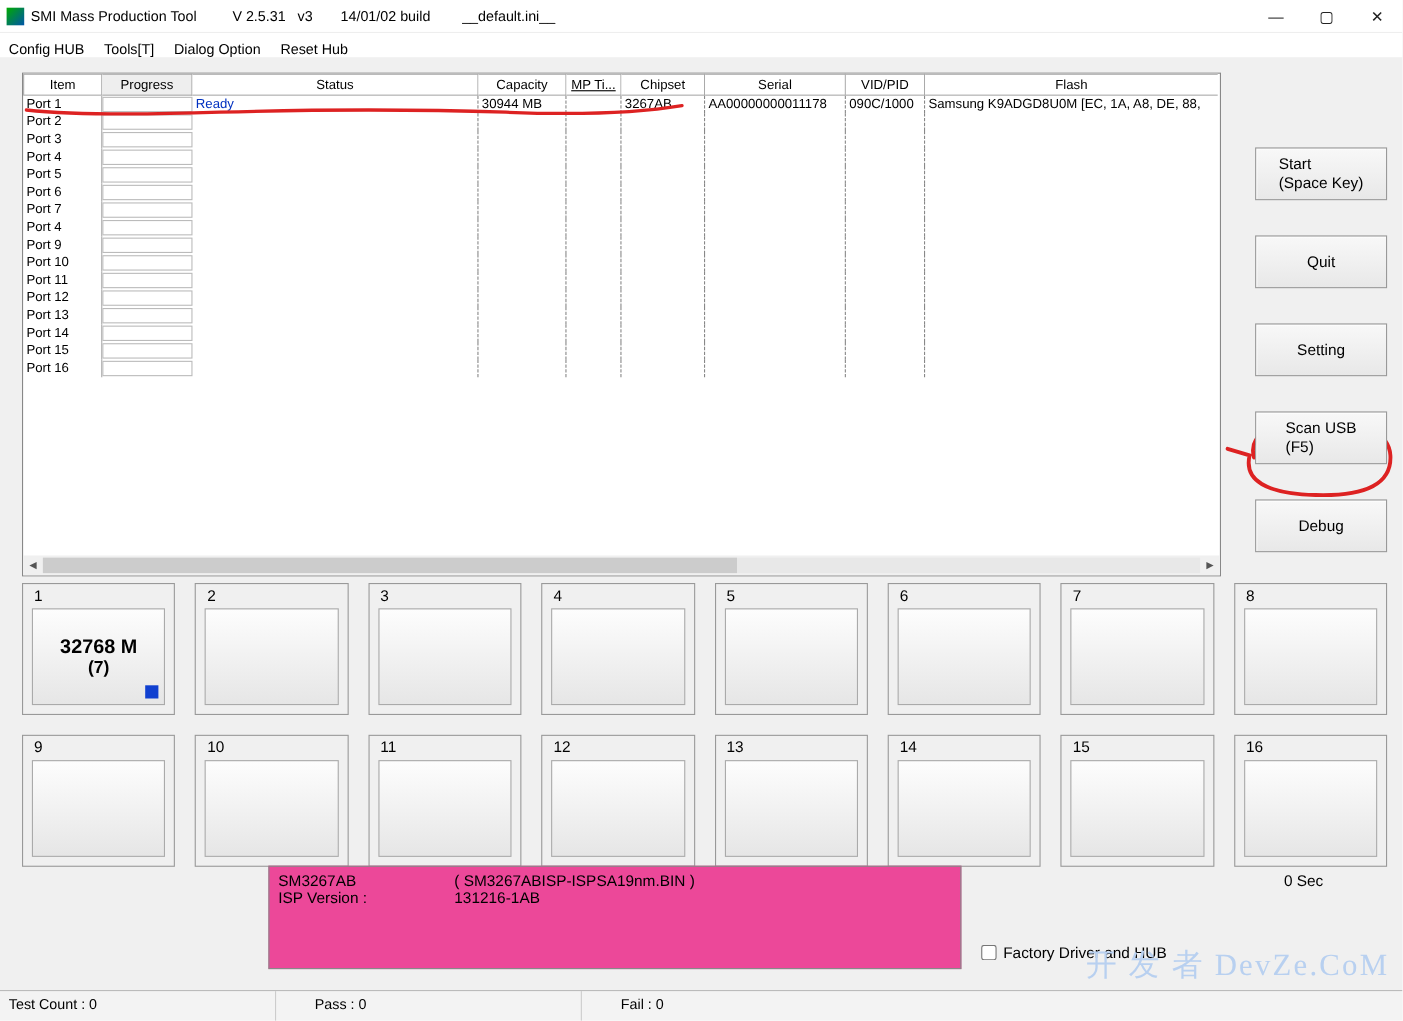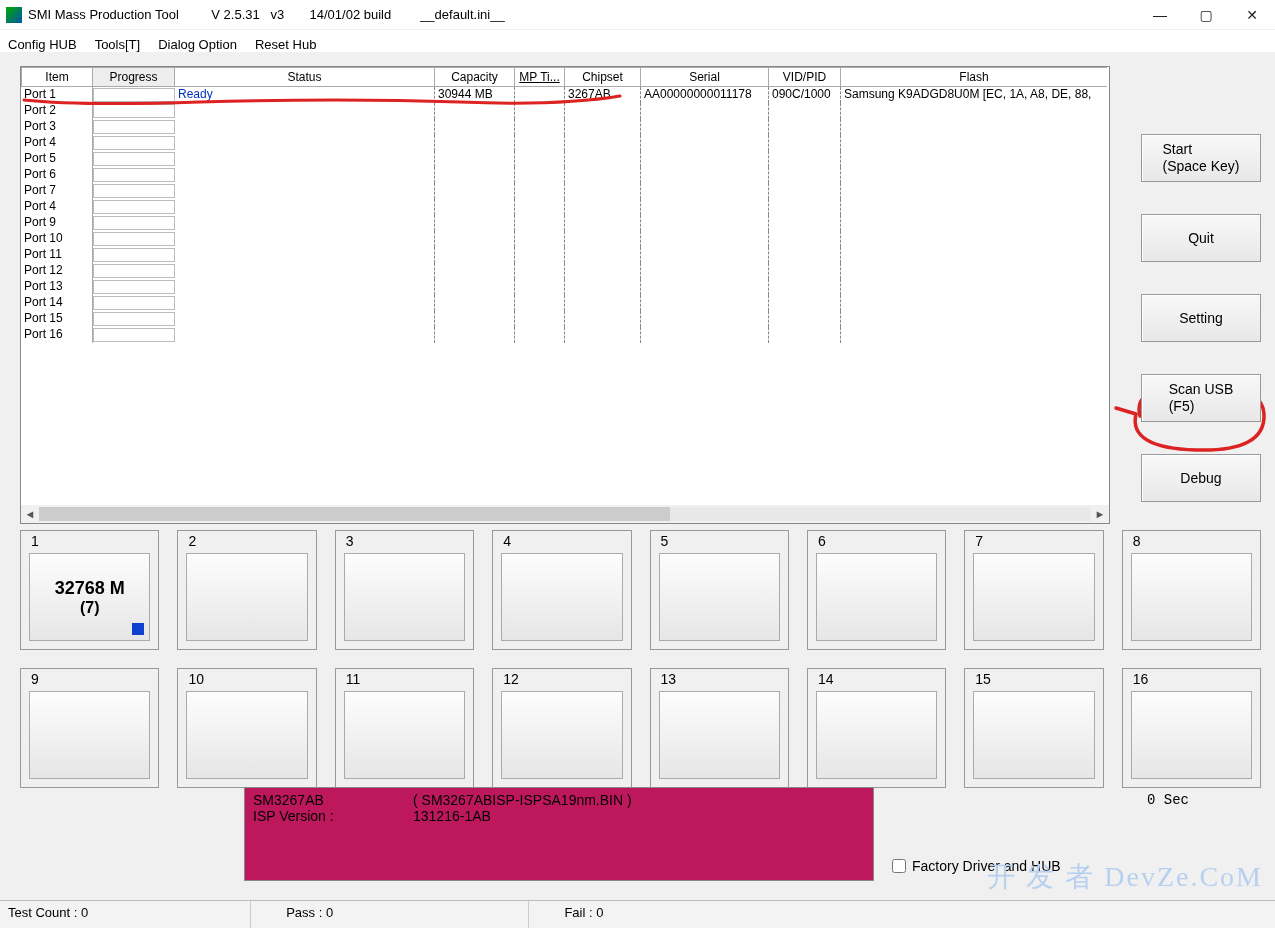--- a/index.html
+++ b/index.html
@@ -46,23 +46,23 @@
 
 .grid { position:absolute; left:20px; top:478px; right:14px; }
 .grow { display:flex; gap:18px; margin-bottom:18px; }
 .tile { flex:1; border:1px solid #999; background:#f0f0f0; height:120px; position:relative; padding:4px; }
 .tile .num { position:absolute; top:2px; left:10px; font-size:14px; }
 .tile .inner { position:absolute; top:22px; left:8px; right:8px; bottom:8px; background:linear-gradient(#fdfdfd,#e6e6e6); border:1px solid #aaa; display:flex; flex-direction:column; align-items:center; justify-content:center; font-family:"Courier New",monospace; font-size:18px; font-weight:bold; }
 .tile .inner .l2 { font-size:16px; }
 .bluebox { position:absolute; right:14px; bottom:14px; width:12px; height:12px; background:#1040d0; }
 
 
-.info { position:absolute; left:244px; top:735px; width:630px; height:94px; background:#be185d; border:1px solid #888; padding:4px 8px; font-size:14px; }
+.info { position:absolute; left:244px; top:735px; width:630px; height:94px; background:#ec4899; border:1px solid #888; padding:4px 8px; font-size:14px; }
 .info-row { display:flex; }
-.sec { position:absolute; right:86px; top:740px; font-size:14px;font-family:Liberation Mono, monospace; }
+.sec { position:absolute; right:72px; top:740px; font-size:14px; }
 .chk { position:absolute; left:892px; top:806px; display:flex; align-items:center; gap:6px; font-size:14px; }
 .chk input { width:14px; height:14px; }
 
 
 .wm { position:absolute; right:12px; bottom:4px; font-size:28px; color:#b8d0f0; font-family:Liberation Serif, serif; pointer-events:none; letter-spacing:2px; }
 
 
 .status { position:absolute; left:0; right:0; bottom:0; height:28px; display:flex; border-top:1px solid #bbb; background:#f3f3f3; font-size:13px;gap:27px; }
 .status .cell2 { flex:1; padding:4px 8px; border-right:1px solid #ccc; }
 .status .cell2:last-child { border-right:none; flex:3; }

